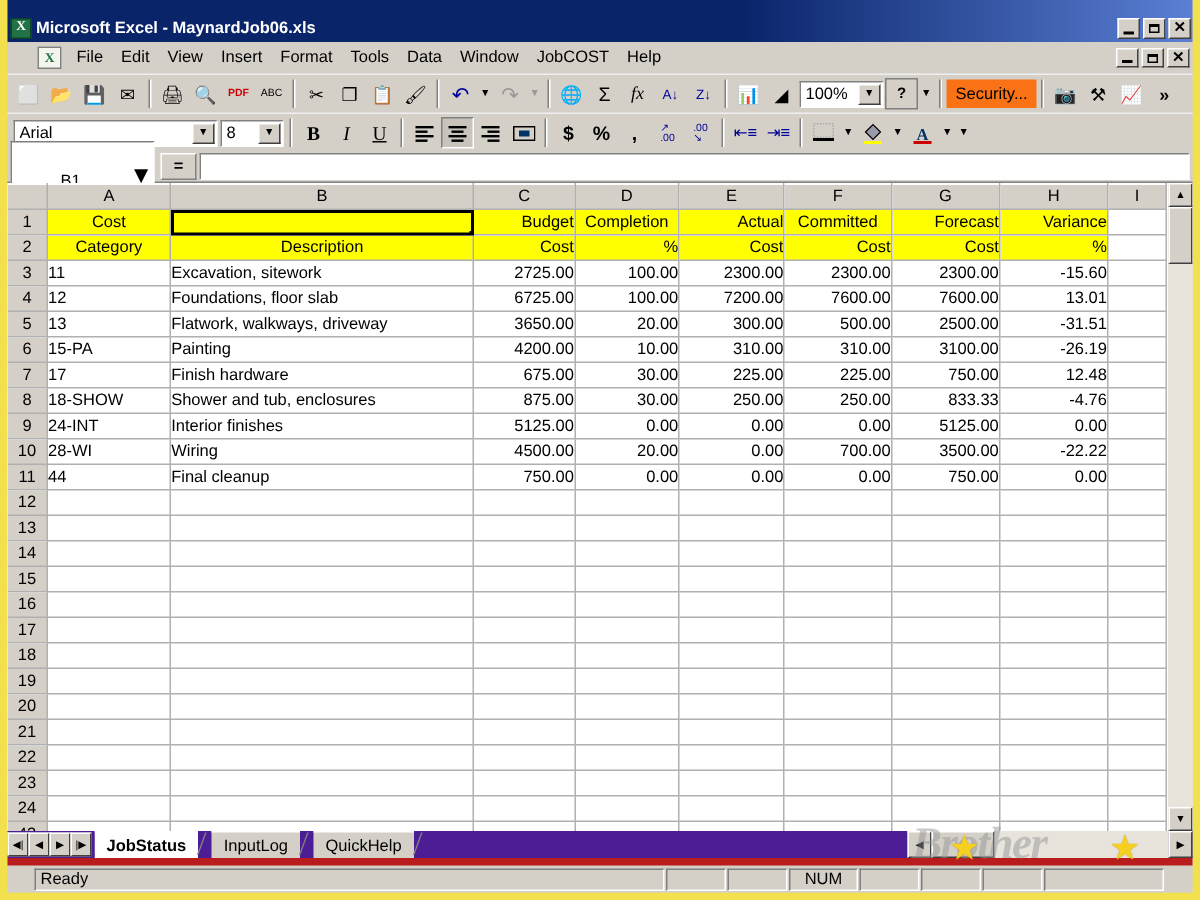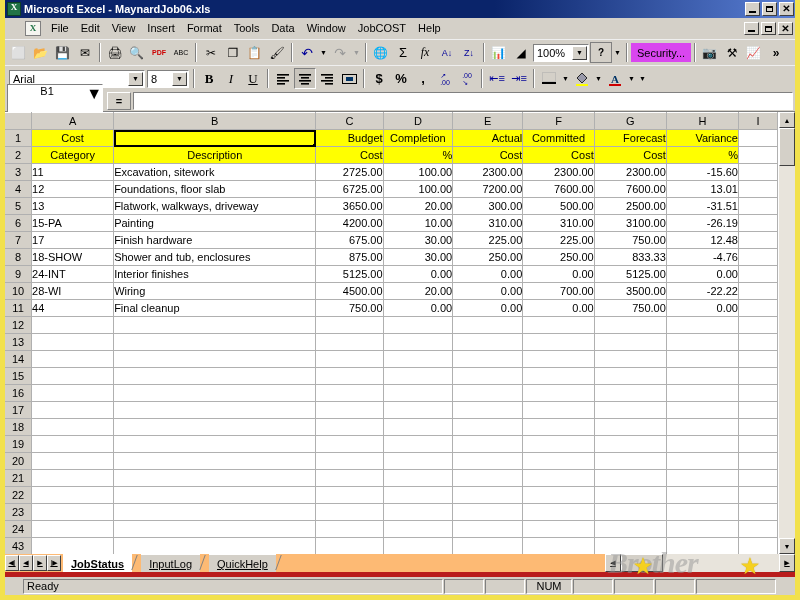--- a/index.html
+++ b/index.html
@@ -16,21 +16,21 @@
     border-left:5px solid #f2e14c;
     border-right:5px solid #f2e14c;
     border-top:0;border-bottom:5px solid #f2e14c;
     display:flex;flex-direction:column;
   }
   
   .titlebar{
     height:18px;flex:0 0 18px;
     background:linear-gradient(to right,#0a246a 0%,#0a246a 62%,#5a7fd4 100%);
     display:flex;align-items:center;
-    padding:0 1px 0 2px;
+    padding:10px 1px 0 2px;
   }
   .titlebar .tb-icon{
     width:14px;height:14px;margin-right:3px;flex:0 0 14px;
     background:#217346;border:1px solid #0d4026;
     position:relative;box-sizing:border-box;
   }
   .titlebar .tb-icon:after{
     content:"X";position:absolute;left:0;right:0;top:-1px;
     font-size:9px;color:#fff;text-align:center;font-weight:bold;
     font-family:"Liberation Serif",serif;
@@ -94,33 +94,33 @@
     display:flex;align-items:center;box-sizing:border-box;
     font-size:11px;color:#000;padding-left:3px;margin:0 1px;
   }
   .combo .cval{flex:1;white-space:nowrap;overflow:hidden;}
   .combo .cbtn{
     width:15px;height:14px;margin:1px;flex:0 0 15px;background:#d4d0c8;
     border:1px solid;border-color:#fff #404040 #404040 #fff;
     display:flex;align-items:center;justify-content:center;font-size:7px;box-sizing:border-box;
   }
   .secbtn{
-    height:19px;background:#d946ef;font-size:11px;color:#000;
+    height:19px;background:#f97316;font-size:11px;color:#000;
     display:flex;align-items:center;padding:0 6px;white-space:nowrap;
   }
   
   .formulabar{
     flex:0 0 21px;height:21px;background:#d4d0c8;
     display:flex;align-items:center;padding:1px 2px;box-sizing:border-box;
     border-bottom:1px solid #808080;
   }
   .namebox{
     width:96px;height:34px;flex:0 0 96px;background:#fff;
     border:1px solid;border-color:#808080 #fff #fff #808080;
-    display:flex;align-items:flex-start;box-sizing:border-box;
+    display:flex;align-items:flex-end;box-sizing:border-box;
   }
   .namebox .nval{flex:1;text-align:center;font-size:11px;color:#000;}
   .fx-group{display:flex;align-items:center;margin-left:4px;}
   .fxbtn{
     width:24px;height:18px;background:#d4d0c8;
     display:flex;align-items:center;justify-content:center;
     font-size:11px;font-weight:bold;color:#000;
     border:1px solid;border-color:#fff #808080 #808080 #fff;box-sizing:border-box;
   }
   .fbinput{
@@ -182,21 +182,21 @@
   .hsbtn{
     width:16px;flex:0 0 16px;background:#d4d0c8;
     border:1px solid;border-color:#fff #404040 #404040 #fff;
     display:flex;align-items:center;justify-content:center;font-size:7px;box-sizing:border-box;
   }
   .hthumb{width:42px;flex:0 0 42px;background:#d4d0c8;
     border:1px solid;border-color:#fff #404040 #404040 #fff;box-sizing:border-box;}
   .htrack{flex:1;background:#e8e4dc;}
   
   .tabrow{
-    height:18px;flex:0 0 18px;display:flex;align-items:stretch;background:#fdba74;text-decoration:underline;
+    height:18px;flex:0 0 18px;display:flex;align-items:stretch;background:#4c1d95;
   }
   .navbtns{display:flex;align-items:center;flex:0 0 auto;padding-right:2px;}
   .navb{
     width:14px;height:16px;background:#d4d0c8;
     border:1px solid;border-color:#fff #404040 #404040 #fff;
     display:flex;align-items:center;justify-content:center;font-size:7px;box-sizing:border-box;
   }
   .tabs{display:flex;align-items:stretch;flex:1;overflow:hidden;}
   .stab{
     font-size:11px;color:#000;padding:1px 8px 0 8px;

